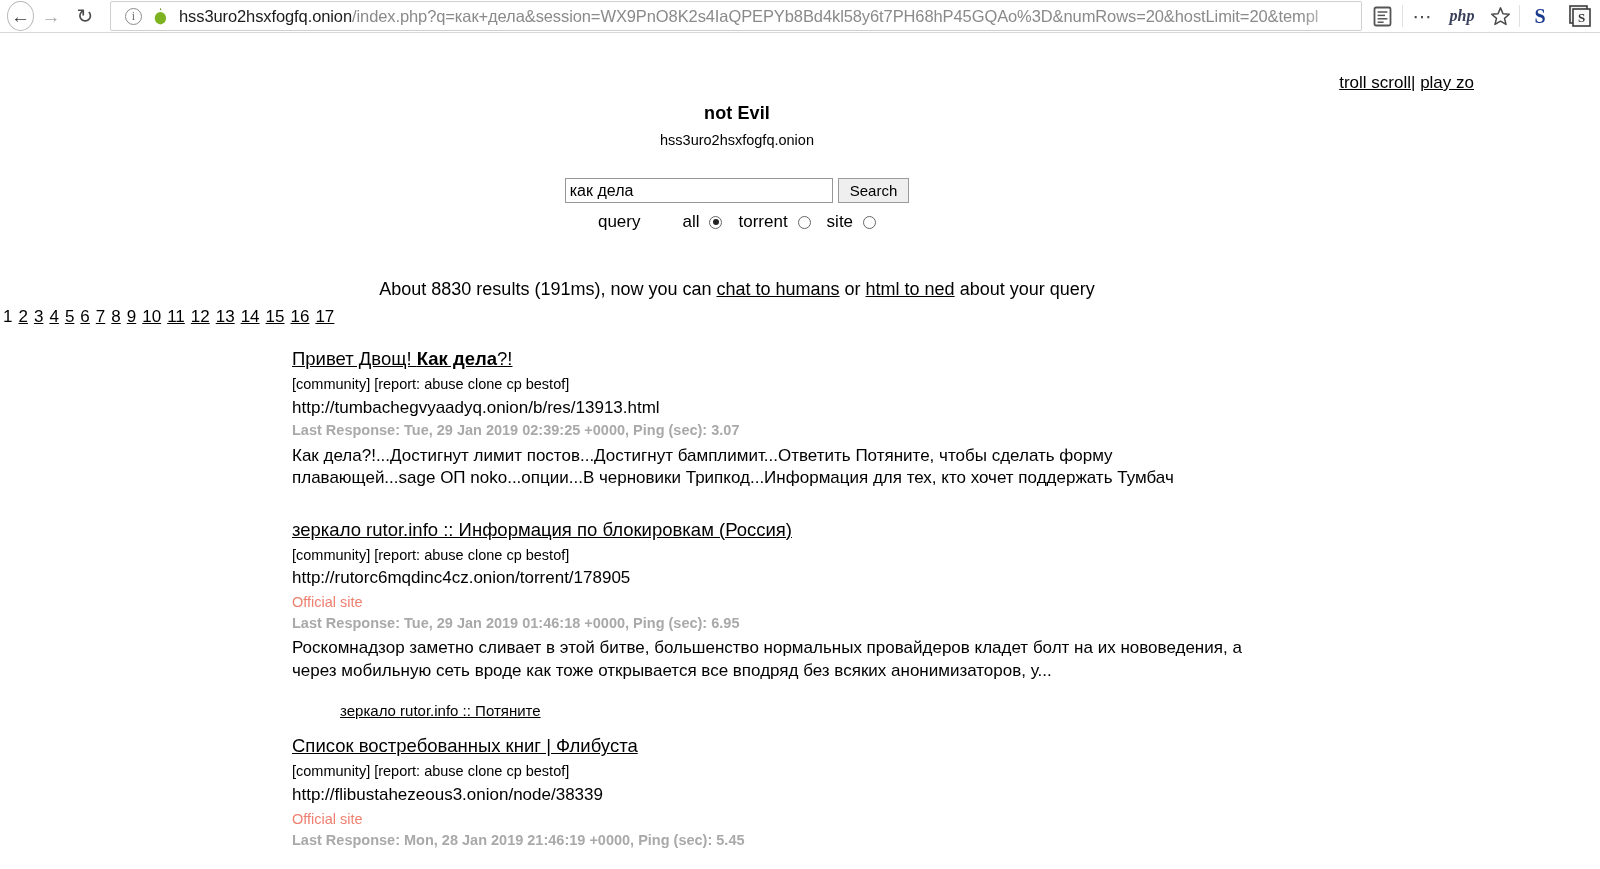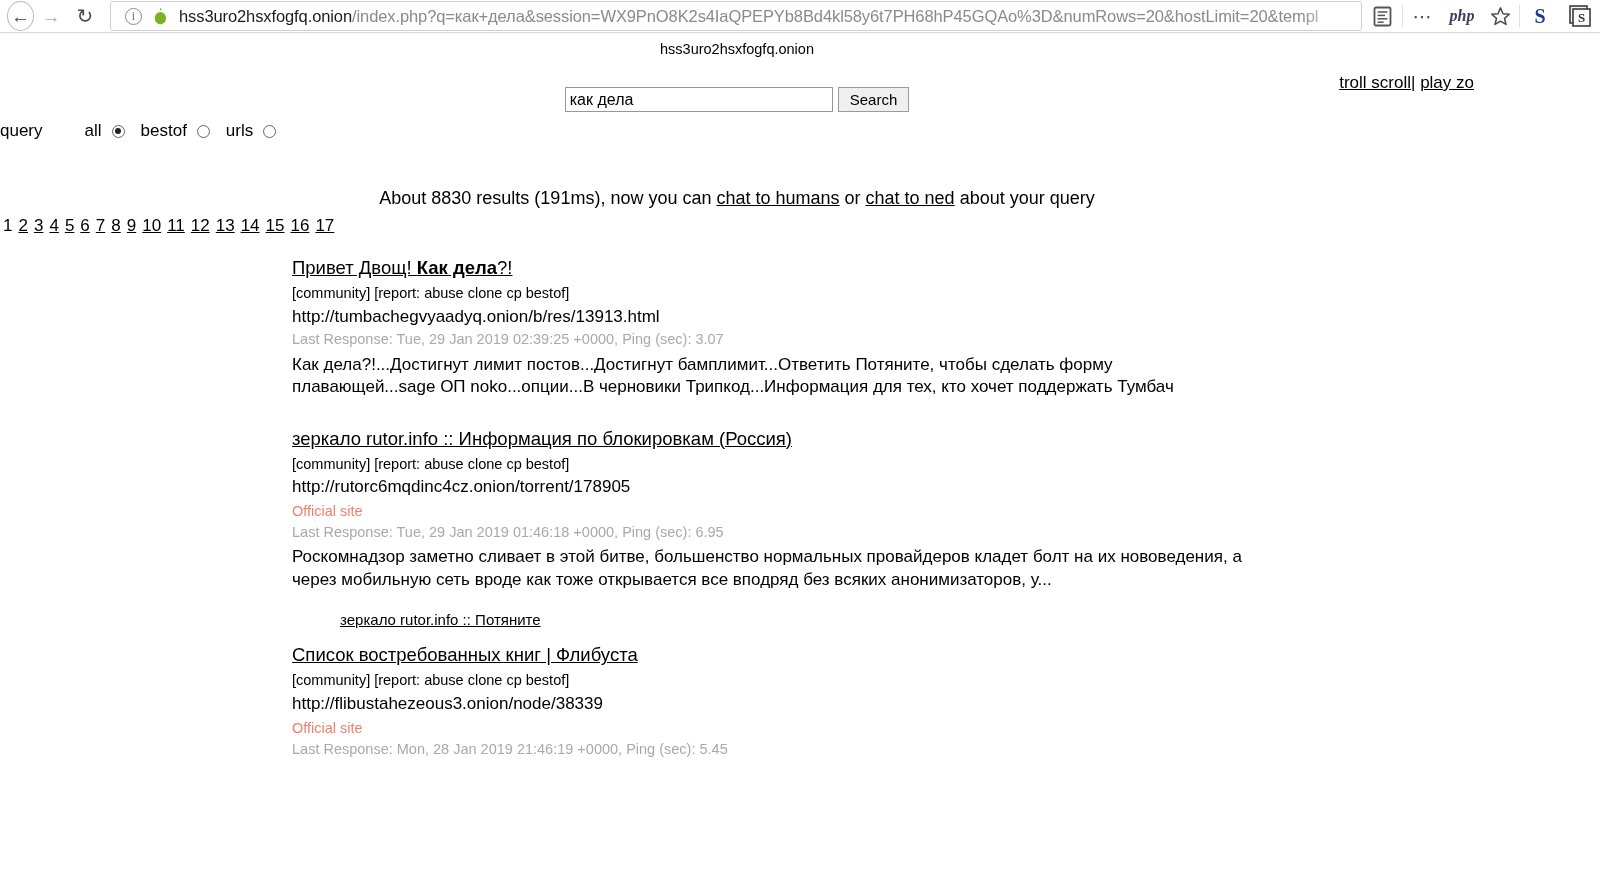--- a/index.html
+++ b/index.html
@@ -160,20 +160,21 @@
     background: #efefef;
     border: 1px solid #9a9a9a;
     color: #000;
     cursor: pointer;
     border-radius: 0;
   }
 
   #radio-row {
     margin-top: 9px;
     display: flex;
+    justify-content: center;
     align-items: center;
     font-size: 17px;
     color: #000;
     gap: 0;
   }
   #radio-row .rlabel { margin-right: 10px; }
   #radio-row .rlabel.first { margin-right: 42px; }
   .radio {
     width: 13px; height: 13px;
     border: 1.4px solid #666;
@@ -241,20 +242,21 @@
     font-size: 14.5px;
     color: #ef8070;
     margin-top: 3px;
     line-height: 1.3;
   }
   .result-meta {
     font-size: 14.5px;
     color: #a9a9a9;
     margin-top: 2px;
     line-height: 1.35;
+    font-weight: bold;
   }
   .result-snippet {
     font-size: 17px;
     color: #000;
     margin-top: 4px;
     line-height: 1.31;
     max-width: 953px;
   }
   .sublinks {
     margin-top: 19px;
@@ -336,39 +338,40 @@
   </div>
 
 </div>
 
 <div id="page">
 
   <div id="toplinks">
     <a href="#">troll scroll</a><span>|</span> <a href="#">play zo</a>
   </div>
 
+  <div id="site-title">not Evil</div>
   <div id="site-subtitle">hss3uro2hsxfogfq.onion</div>
 
   <div id="search-row">
     <input id="search-input" type="text" value="как дела" style="">
     <button id="search-button">Search</button>
   </div>
 
   <div id="radio-row">
     <span class="rlabel first">query</span>
     <span class="rlabel">all</span>
     <span class="radio checked"></span>
-    <span class="rlabel">bestof</span>
+    <span class="rlabel">torrent</span>
     <span class="radio"></span>
-    <span class="rlabel">urls</span>
+    <span class="rlabel">site</span>
     <span class="radio last"></span>
   </div>
 
   <div id="results-line">
-    <span>About 8830 results (191ms), now you can </span><a href="#">chat to humans</a><span> or </span><a href="#">chat to ned</a><span> about your query</span>
+    <span>About 8830 results (191ms), now you can </span><a href="#">chat to humans</a><span> or </span><a href="#">html to ned</a><span> about your query</span>
   </div>
 
   <div id="pager"><span class="pg">1</span><a class="pg" href="#">2</a><a class="pg" href="#">3</a><a class="pg" href="#">4</a><a class="pg" href="#">5</a><a class="pg" href="#">6</a><a class="pg" href="#">7</a><a class="pg" href="#">8</a><a class="pg" href="#">9</a><a class="pg" href="#">10</a><a class="pg" href="#">11</a><a class="pg" href="#">12</a><a class="pg" href="#">13</a><a class="pg" href="#">14</a><a class="pg" href="#">15</a><a class="pg" href="#">16</a><a class="pg" href="#">17</a></div>
 
   <div id="results">
       <div class="result"><a href="#" class="result-title"><span>Привет Двощ! </span><b>Как дела</b><span>?!</span></a><div class="result-tags">[community] [report: abuse clone cp bestof]</div><div class="result-url">http://tumbachegvyaadyq.onion/b/res/13913.html</div><div class="result-meta">Last Response: Tue, 29 Jan 2019 02:39:25 +0000, Ping (sec): 3.07</div><div class="result-snippet">Как дела?!...Достигнут лимит постов...Достигнут бамплимит...Ответить Потяните, чтобы сделать форму плавающей...sage ОП noko...опции...В черновики Трипкод...Информация для тех, кто хочет поддержать Тумбач</div><div class="gap-lg"></div></div>
       <div class="result"><a href="#" class="result-title">зеркало rutor.info :: Информация по блокировкам (Россия)</a><div class="result-tags">[community] [report: abuse clone cp bestof]</div><div class="result-url">http://rutorc6mqdinc4cz.onion/torrent/178905</div><div class="result-official" style="color: rgb(239, 128, 112);">Official site</div><div class="result-meta">Last Response: Tue, 29 Jan 2019 01:46:18 +0000, Ping (sec): 6.95</div><div class="result-snippet">Роскомнадзор заметно сливает в этой битве, большенство нормальных провайдеров кладет болт на их нововедения, а через мобильную сеть вроде как тоже открывается все вподряд без всяких анонимизаторов, у...</div><div class="sublinks">
           <a href="#" class="sublink">зеркало rutor.info :: Потяните</a>
         </div></div>
       <div class="result"><a href="#" class="result-title">Список востребованных книг | Флибуста</a><div class="result-tags">[community] [report: abuse clone cp bestof]</div><div class="result-url">http://flibustahezeous3.onion/node/38339</div><div class="result-official" style="color: rgb(239, 128, 112);">Official site</div><div class="result-meta">Last Response: Mon, 28 Jan 2019 21:46:19 +0000, Ping (sec): 5.45</div></div>

